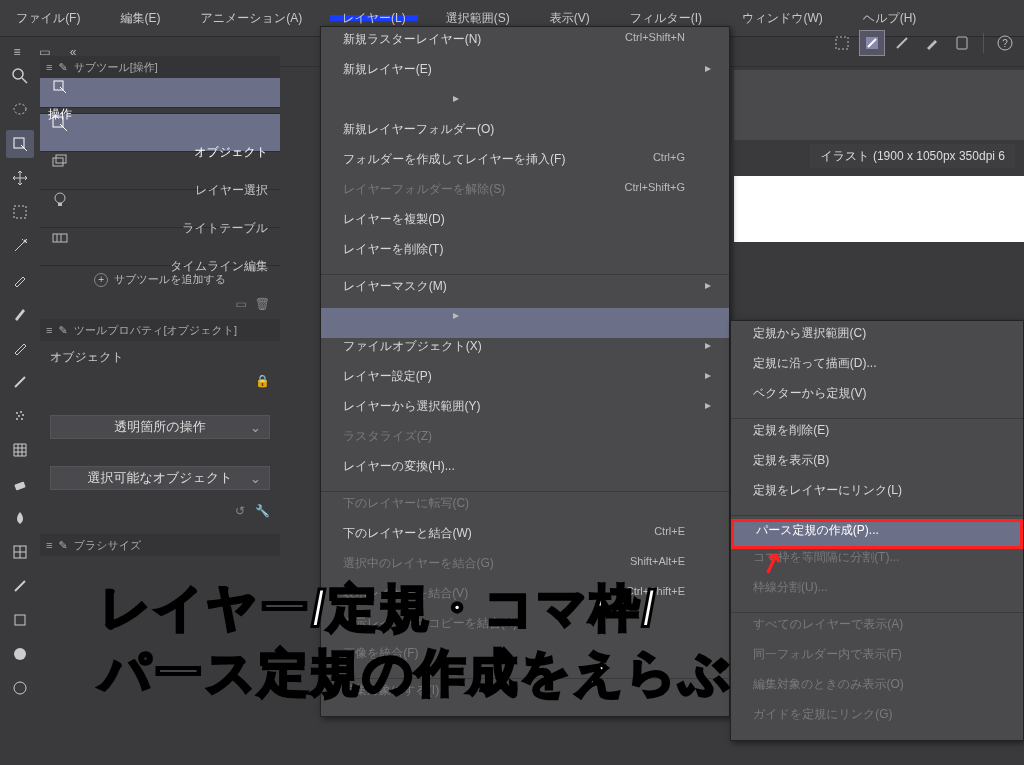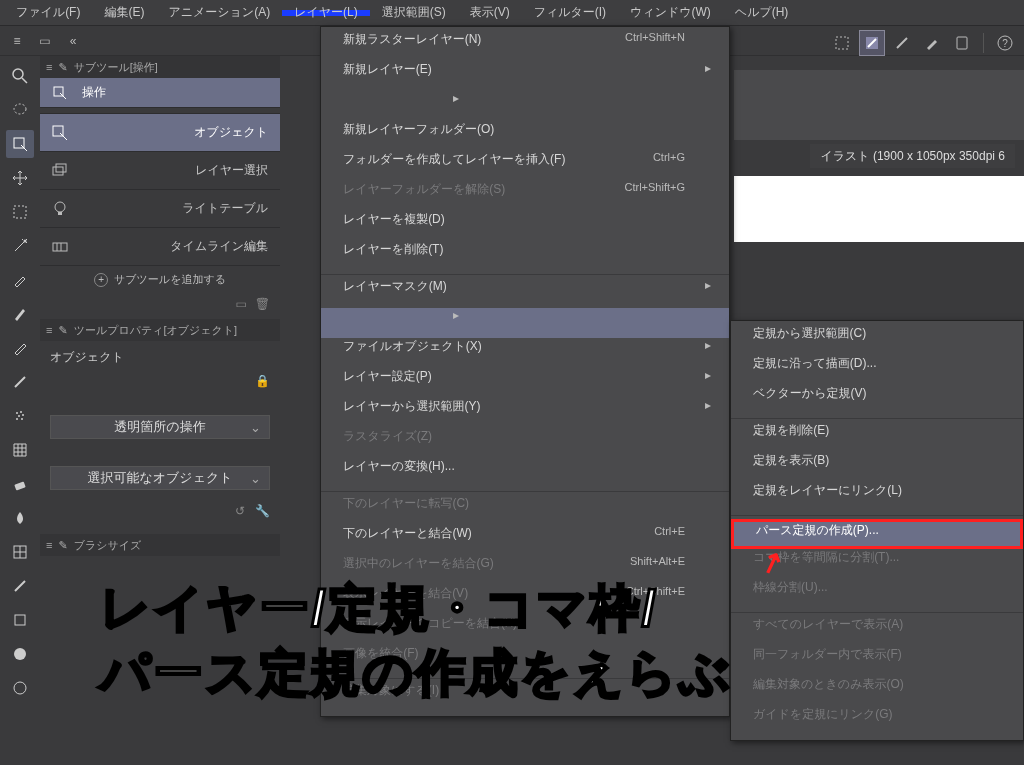--- a/index.html
+++ b/index.html
@@ -1,33 +1,33 @@
 <!DOCTYPE html>
 <html><head>
 <meta charset="utf-8">
 <style>
   * { box-sizing: border-box; margin: 0; padding: 0; font-family: "Meiryo", "Hiragino Sans", sans-serif; }
   body { width: 1024px; height: 765px; background: #3a3a3c; color: #c8c8c8; font-size: 12px; overflow: hidden; position: relative; }
-  .menubar { display: flex; align-items: center; height: 26px; background: #3e3e40; border-bottom: 1px solid #2a2a2c; padding: 12px 4px; gap: 0; }
+  .menubar { display: flex; align-items: center; height: 26px; background: #3e3e40; border-bottom: 1px solid #2a2a2c; padding: 18px 4px; gap: 16px; }
   .menubar .item { padding: 0 12px; height: 100%; display: flex; align-items: center; cursor: default; }
   .menubar .item.hl { border: 3px solid #1a3cff; padding: 0 9px; }
   .toolbar-row { display: flex; align-items: center; height: 30px; padding: 0 6px; gap: 6px; background: #3a3a3c; border-bottom: 1px solid #2f2f31; }
   .icon-box { width: 22px; height: 22px; display: flex; align-items: center; justify-content: center; color: #bdbdbd; }
   .spacer { flex: 1; }
   .right-tools { position: absolute; right: 6px; top: 30px; display: flex; gap: 4px; align-items: center; }
   .right-tools .ibox { width: 26px; height: 26px; display:flex; align-items:center; justify-content:center; border:1px solid transparent;}
   .right-tools .ibox.active { background:#556; border:1px solid #889;}
   .main { position: absolute; top: 56px; left: 0; right: 0; bottom: 0; display: flex; }
   .left-tools { width: 40px; background: #3a3a3c; display:flex; flex-direction:column; gap:6px; padding-top:6px; align-items:center; }
   .left-tools .tbtn { width:28px; height:28px; display:flex; align-items:center; justify-content:center; color:#bbb; border-radius:2px; }
   .left-tools .tbtn.selected { background:#555a6a; }
   .left-col2 { width: 240px; background:#3a3a3c; display:flex; flex-direction:column; }
   .panel-header { height:22px; background:#343436; display:flex; align-items:center; padding:0 6px; color:#aaa; font-size:11px; gap:6px;}
   .subtool-list { background:#3a3a3c; }
-  .subtool-item { height:38px; display:flex; align-items:center; gap:10px; padding:14px 8px; border-bottom:1px solid #2d2d2f; }
+  .subtool-item { height:38px; display:flex; gap:10px; padding:0 8px; border-bottom:1px solid #2d2d2f;flex-direction:column; }
   .subtool-item.active { background:#6b6f88; color:#fff; }
   .subtool-item .ico { width:24px; height:24px; display:flex; align-items:center; justify-content:center;}
   .subtool-item .label { flex:1; text-align:right; padding-right:4px;}
   .subtool-item.first { background:#6b6f88; color:#fff; height:30px;}
   .add-subtool { display:flex; align-items:center; justify-content:center; gap:6px; padding:6px 0; color:#bbb; font-size:11px;}
   .add-subtool .plus { width:14px;height:14px;border:1px solid #888;border-radius:7px;display:flex;align-items:center;justify-content:center;font-size:10px;}
   .prop-panel { margin-top:4px; }
   .prop-body { padding:8px 10px; display:flex; flex-direction:column; gap:8px;}
   .prop-label { color:#ccc; }
   .dropdown { height:24px; background:#4a4a4e; border:1px solid #555; display:flex; align-items:center; justify-content:center; gap:6px; color:#ddd; font-size:13px; position:relative;margin-top:19px;}

